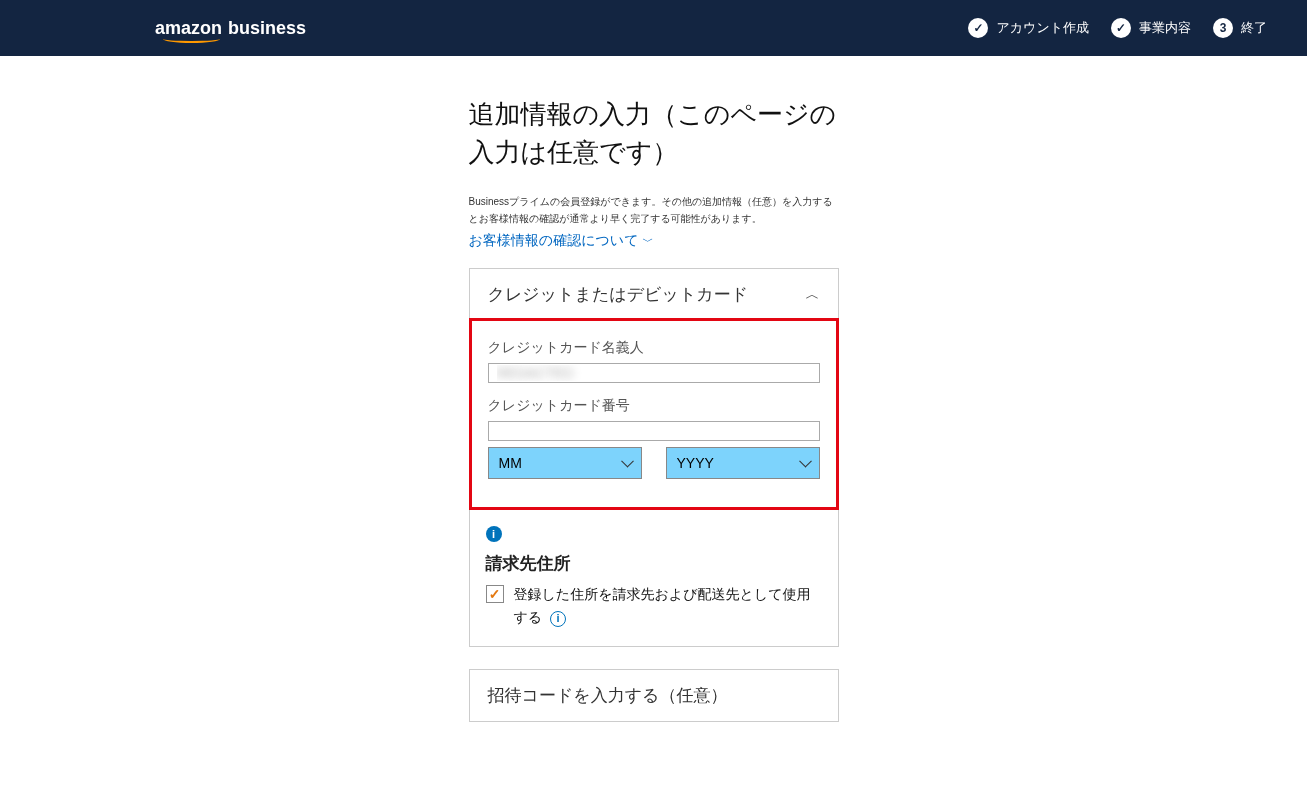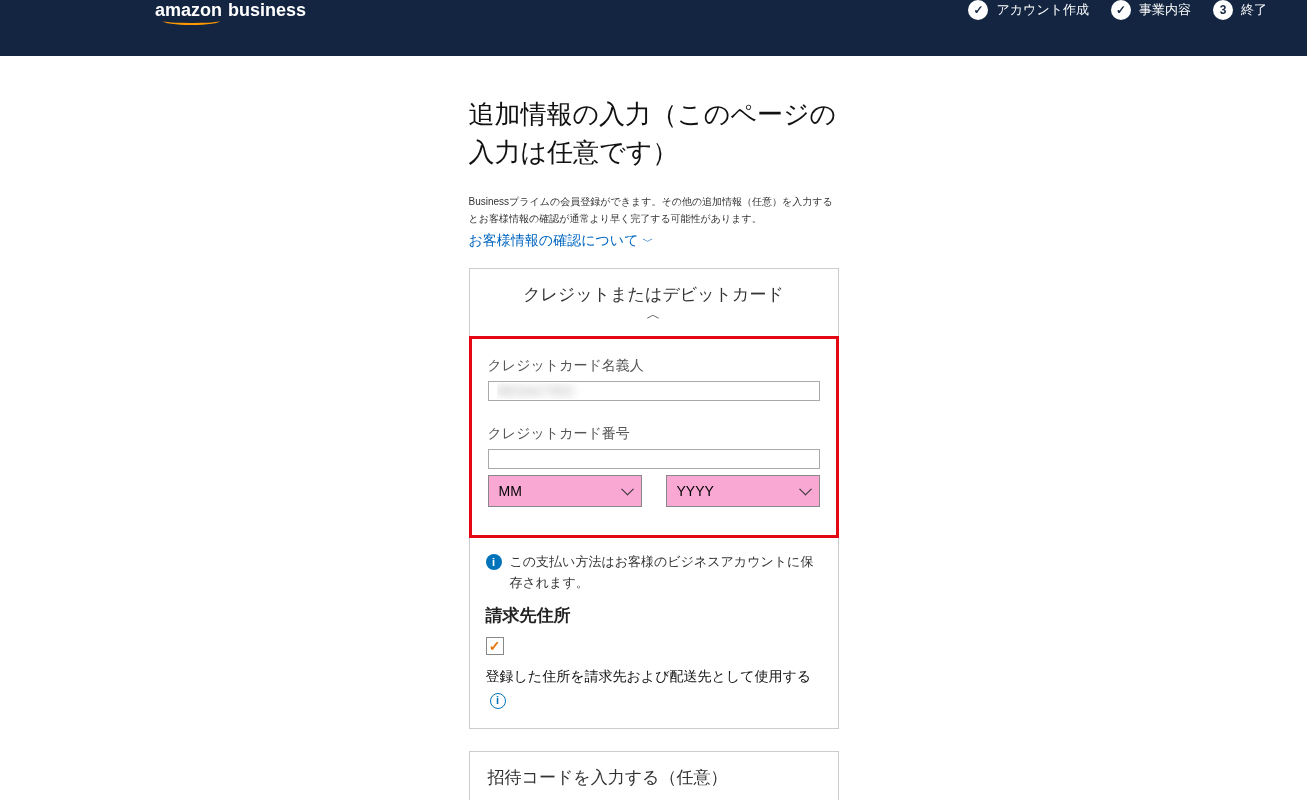--- a/index.html
+++ b/index.html
@@ -2,21 +2,21 @@
 <html><head>
 <meta charset="utf-8">
 <style>
   * { box-sizing: border-box; margin: 0; padding: 0; }
   body { font-family: "Hiragino Kaku Gothic Pro", "Meiryo", Arial, sans-serif; background: #fff; color: #111; }
 
   .header {
     background: #132541;
     height: 56px;
     display: flex;
-    align-items: flex-start;
+    align-items: center;
     justify-content: space-between;
     padding: 0 40px 0 155px;
   }
   .logo {
     color: #fff;
     font-weight: bold;
     font-size: 18px;
     display: flex;
     align-items: baseline;
     gap: 6px;
@@ -98,21 +98,20 @@
     margin-top: 18px;
     padding: 0;
   }
   .card-header {
     display: flex;
     align-items: center;
     justify-content: space-between;
     padding: 14px 18px 12px;
     font-size: 17px;
     color: #333;
-    flex-direction: column;
   }
   .card-header .chev-up {
     font-size: 14px;
     color: #555;
   }
   .highlight-box {
     border: 3px solid #e30613;
     margin: 0 -1px;
     padding: 12px 16px 28px;
   }
@@ -140,21 +139,21 @@
     margin-top: 6px;
   }
   .select-wrap {
     position: relative;
     flex: 1;
   }
   .select {
     width: 100%;
     height: 32px;
     border: 1px solid #888;
-    background: #f9a8d4;
+    background: #7dd3fc;
     padding: 4px 30px 4px 10px;
     font-size: 14px;
     appearance: none;
     -webkit-appearance: none;
     cursor: pointer;
   }
   .select-wrap::after {
     content: "";
     position: absolute;
     right: 10px;
@@ -202,21 +201,20 @@
     color: #222;
     padding: 6px 16px 8px;
   }
   .checkbox-row {
     display: flex;
     align-items: flex-start;
     gap: 10px;
     padding: 0 16px 18px;
     font-size: 14px;
     line-height: 1.6;
-    flex-direction: column;
   }
   .checkbox {
     width: 18px;
     height: 18px;
     border: 1.5px solid #888;
     display: flex;
     align-items: center;
     justify-content: center;
     color: #e47911;
     font-size: 14px;
@@ -270,40 +268,39 @@
   <div class="card">
     <div class="card-header">
       <span>クレジットまたはデビットカード</span>
       <span class="chev-up">︿</span>
     </div>
 
     <div class="highlight-box">
       <div class="field-label">クレジットカード名義人</div>
       <input type="text" class="text-input blurred" value="REDACTED" style="">
 
-      <div class="field-label" style="margin-top:24px">クレジットカード番号</div>
+      <div class="field-label" style="margin-top:14px">クレジットカード番号</div>
       <input type="text" class="text-input" value="" style="">
 
       <div class="row-selects">
         <div class="select-wrap">
           <select class="select">
             <option>MM</option>
           </select>
         </div>
         <div class="select-wrap">
           <select class="select">
             <option>YYYY</option>
           </select>
         </div>
       </div>
     </div>
 
     <div class="info-row">
       <span class="info-icon">i</span>
-      <span>この支払い方法はお客様のビジネスアカウントに保存されます。</span>
     </div>
 
     <div class="billing-heading">請求先住所</div>
 
     <div class="checkbox-row">
       <span class="checkbox"></span>
       <span>
         <span>登録した住所を請求先および配送先として使用する</span>
         <span class="info-icon outline" style="display:inline-flex;vertical-align:middle;margin-left:4px">i</span>
       </span>

